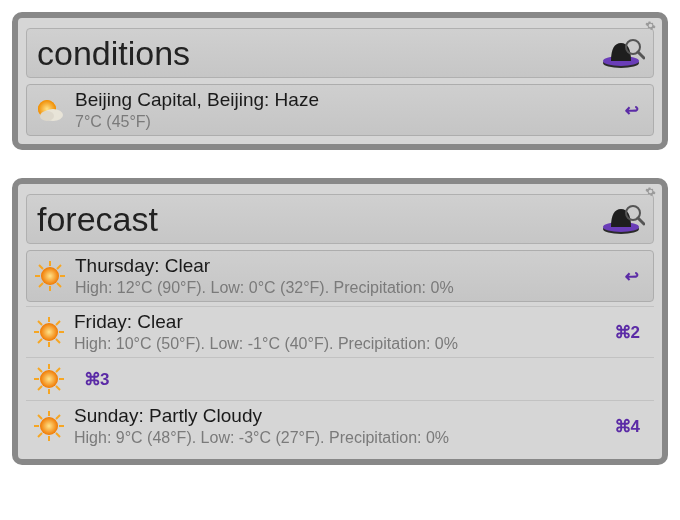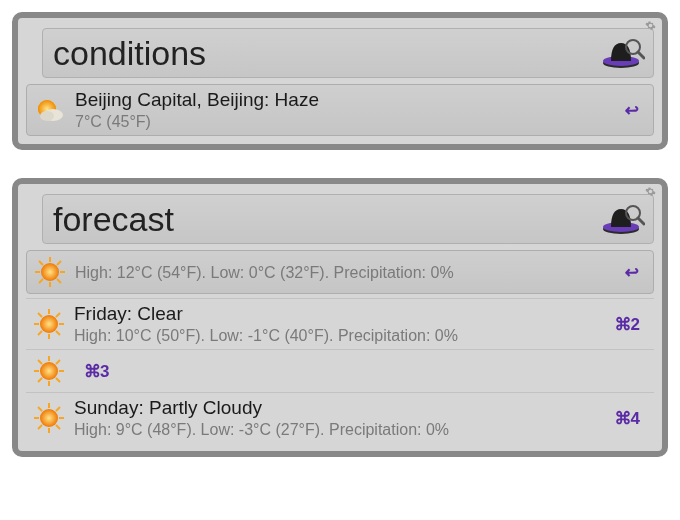--- a/index.html
+++ b/index.html
@@ -24,21 +24,21 @@
     right: 6px;
     font-size: 11px;
     color: #9a9a9a;
   }
   .search-row {
     display: flex;
     background: linear-gradient(#d0d0d0, #c6c6c6);
     border: 1px solid #b0b0b0;
     border-radius: 4px;
     padding: 4px 8px 4px 10px;
-    margin: 6px 4px 6px 20px;
+    margin: 6px 4px 6px 4px;
   }
   .search-input {
     flex: 1;
     border: none;
     background: transparent;
     font-size: 34px;
     font-weight: 300;
     color: #222;
     outline: none;
     padding: 0;
@@ -169,21 +169,22 @@
             <line x1="27" y1="17" x2="32" y2="17"></line>
             <line x1="6" y1="6" x2="10" y2="10"></line>
             <line x1="24" y1="24" x2="28" y2="28"></line>
             <line x1="6" y1="28" x2="10" y2="24"></line>
             <line x1="24" y1="10" x2="28" y2="6"></line>
           </g>
         <circle cx="17" cy="17" r="9" fill="url(#s1)"></circle>
       </svg>
     </span>
     <div class="res-text">
-      <div class="res-sub">High: 12°C (54°F). Low: 0°C (32°F). Precipitation: 0%</div>
+      <div class="res-title">Thursday: Clear</div>
+      <div class="res-sub">High: 12°C (90°F). Low: 0°C (32°F). Precipitation: 0%</div>
     </div>
     <span class="shortcut">↩</span>
   </div>
 
   <div class="result">
     <span class="weather-icon">
       <svg width="34" height="34" viewBox="0 0 34 34">
         <g stroke="#f6a623" stroke-width="2">
             <line x1="17" y1="2" x2="17" y2="7"></line>
             <line x1="17" y1="27" x2="17" y2="32"></line>

